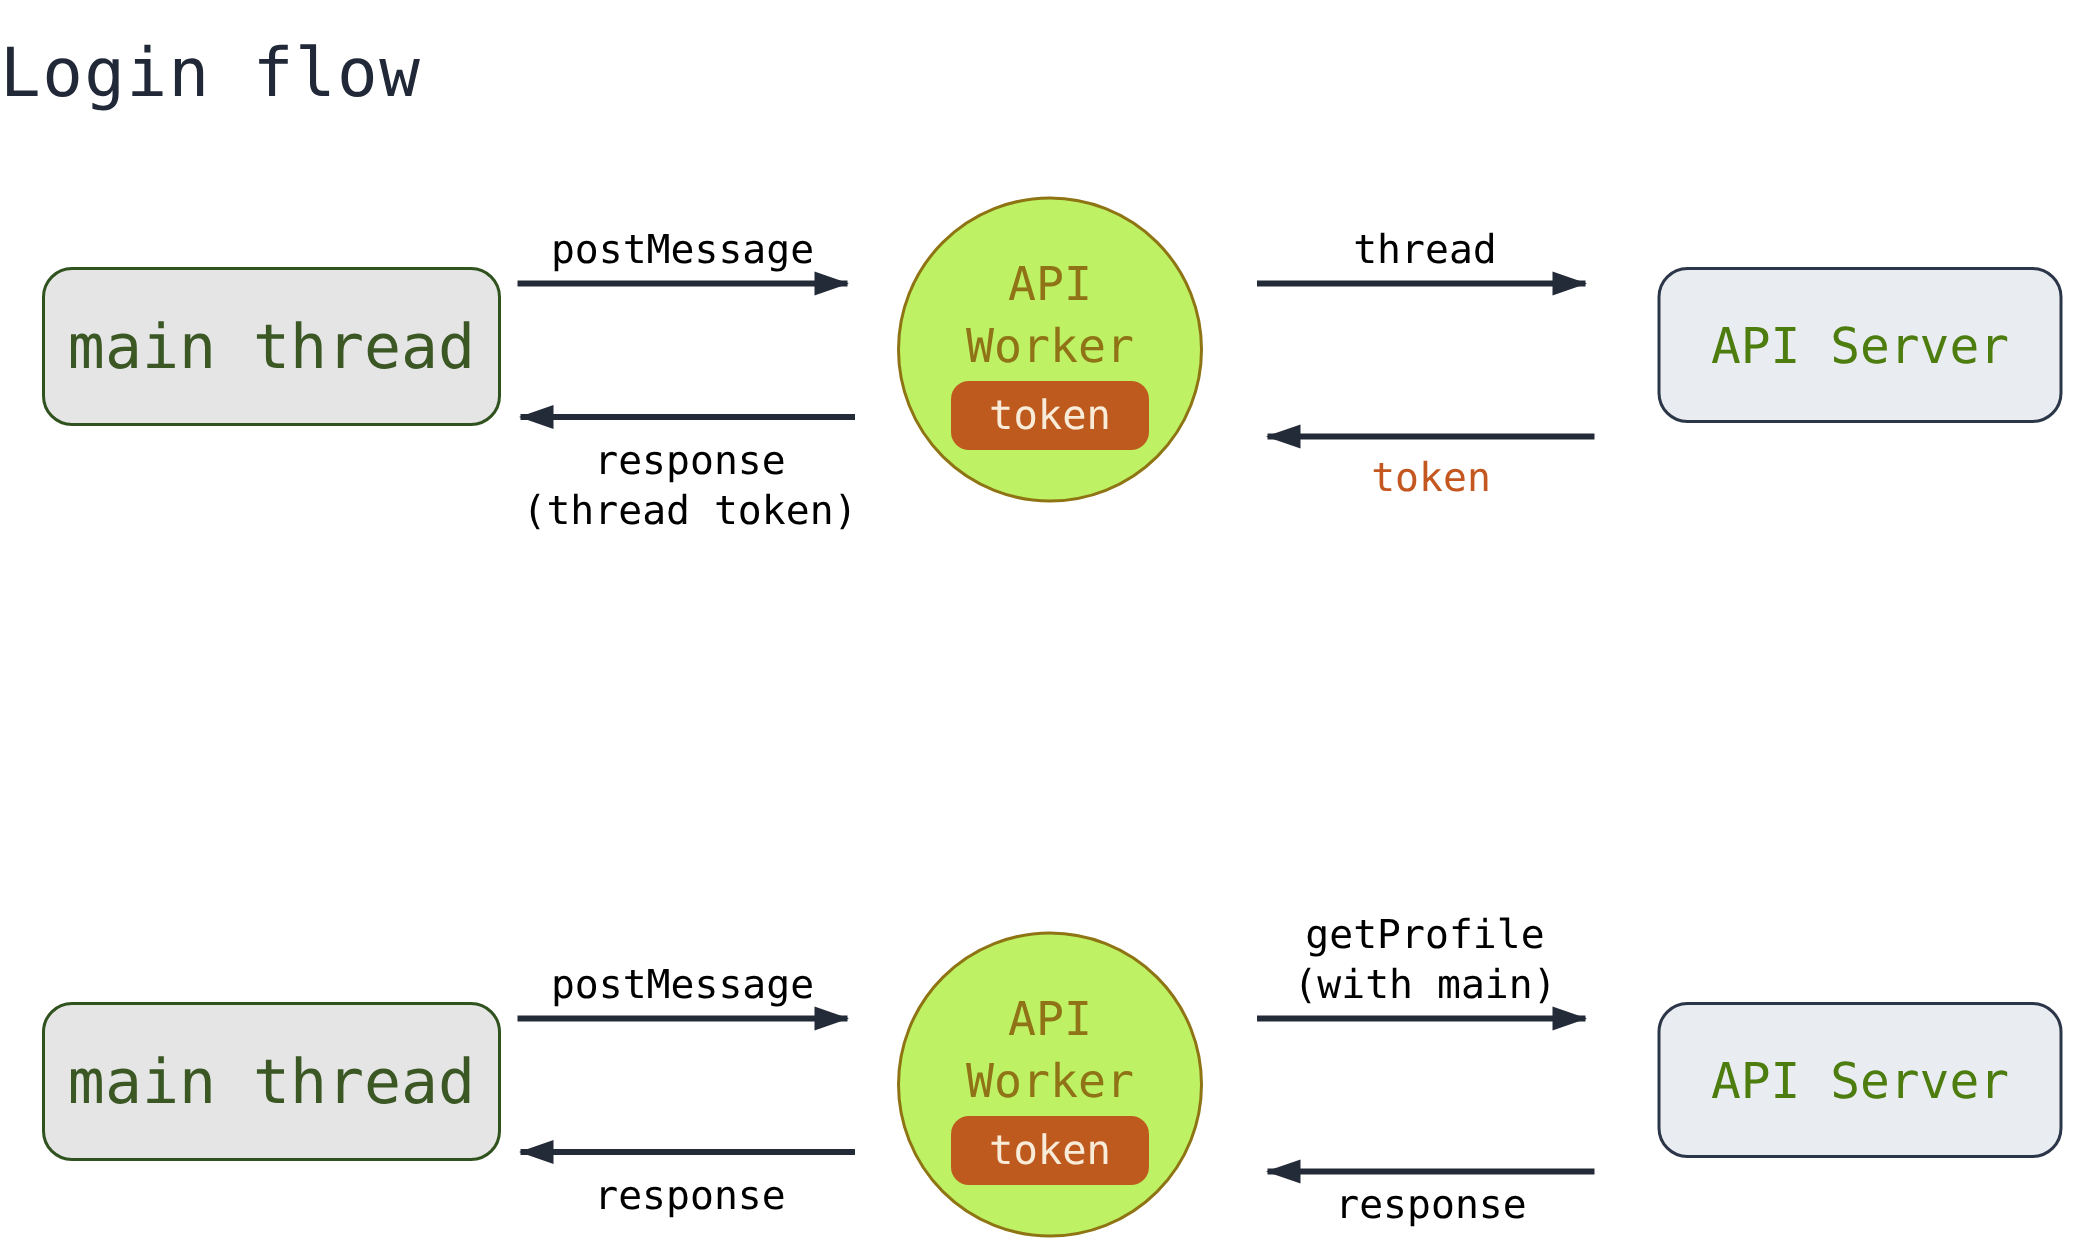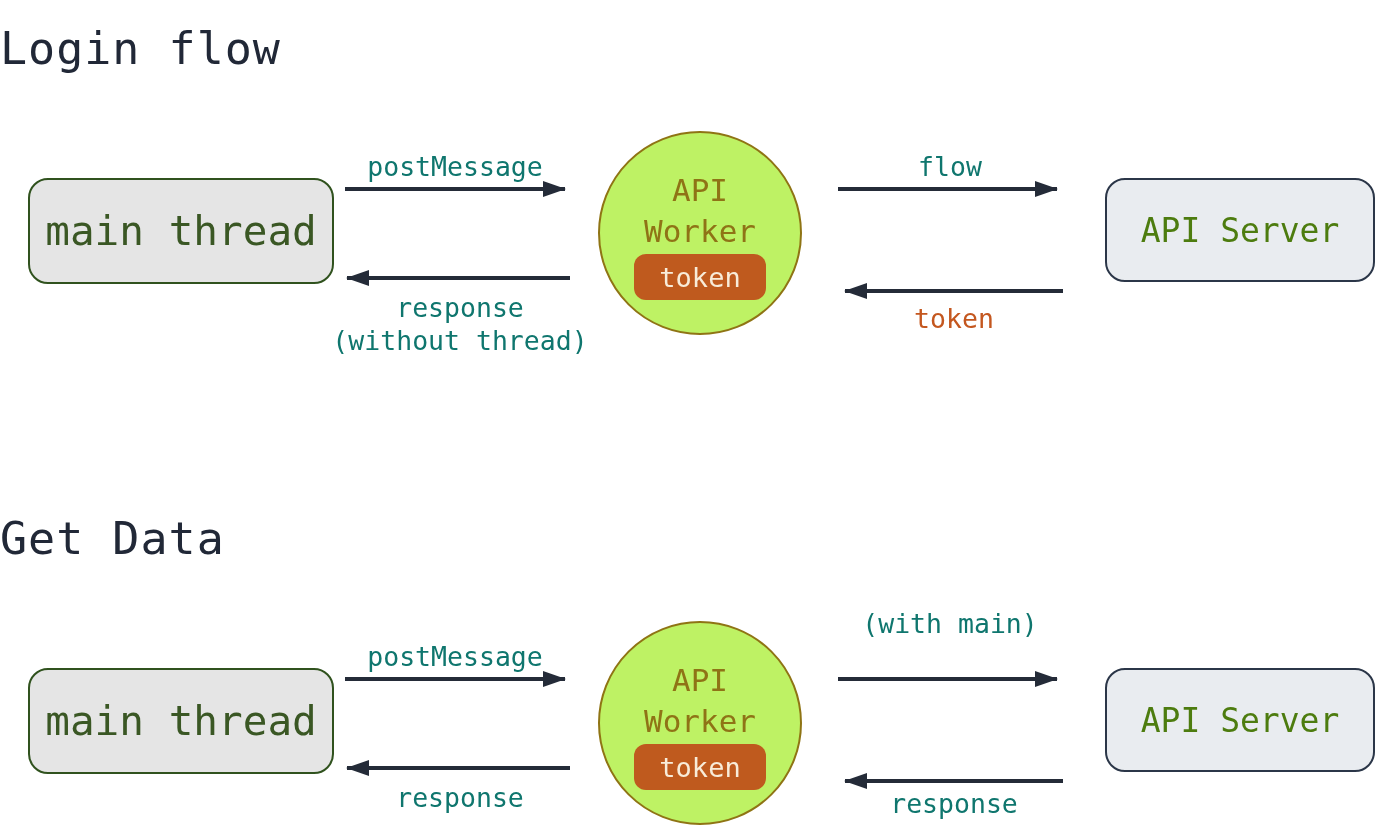--- a/index.html
+++ b/index.html
@@ -58,21 +58,21 @@
   .arrow.dir-right::after { right: -1px; border-left: 23px solid #242b38; }
   .arrow.dir-left::after  { left: -1px;  border-right: 23px solid #242b38; }
 
   .a-to-worker   { left: 345px; top: 187px; width: 220px; }
   .a-from-worker { left: 347px; top: 276px; width: 223px; }
   .a-to-server   { left: 838px; top: 187px; width: 219px; }
   .a-from-server { left: 845px; top: 289px; width: 218px; }
 
   .msg-label {
     position: absolute; text-align: center;
-    font-size: 26.5px; line-height: 33px; color: #0f766e; white-space: nowrap;
+    font-size: 26.5px; line-height: 33px; color: #000000; white-space: nowrap;
   }
   .lbl-to-worker   { left: 345px; top: 150px; width: 220px; }
   .lbl-from-worker { left: 295px; top: 291px; width: 330px; }
   .lbl-to-server   { left: 810px; top: 150px; width: 280px; }
   .lbl-to-server.two-line { top: 117px; }
   .lbl-from-server { left: 845px; top: 302px; width: 218px; }
   #flow-getdata .lbl-from-server { top: 297px; }
   .orange { color: #c4571f; }
 </style>
 </head>
@@ -96,32 +96,31 @@
     <div class="node node-server">
       <span>API Server</span>
     </div>
 
     <div class="arrow dir-right a-to-worker"></div>
     <div class="msg-label lbl-to-worker">postMessage</div>
 
     <div class="arrow dir-left a-from-worker"></div>
     <div class="msg-label lbl-from-worker">
       <span style="display:block">response</span>
-      <span style="display:block">(without thread)</span>
+      <span style="display:block">(thread token)</span>
     </div>
 
     <div class="arrow dir-right a-to-server"></div>
-    <div class="msg-label lbl-to-server">flow</div>
+    <div class="msg-label lbl-to-server">thread</div>
 
     <div class="arrow dir-left a-from-server"></div>
     <div class="msg-label lbl-from-server orange">token</div>
   </section>
 
   <section class="flow" id="flow-getdata">
-    <div class="flow-title">Get Data</div>
 
     <div class="node node-main">
       <span>main thread</span>
     </div>
 
     <div class="node node-worker">
       <span>API</span>
       <span>Worker</span>
       <span class="badge">token</span>
     </div>
@@ -131,20 +130,21 @@
     </div>
 
     <div class="arrow dir-right a-to-worker"></div>
     <div class="msg-label lbl-to-worker">postMessage</div>
 
     <div class="arrow dir-left a-from-worker"></div>
     <div class="msg-label lbl-from-worker">response</div>
 
     <div class="arrow dir-right a-to-server"></div>
     <div class="msg-label lbl-to-server two-line">
+      <span style="display:block">getProfile</span>
       <span style="display:block">(with main)</span>
     </div>
 
     <div class="arrow dir-left a-from-server"></div>
     <div class="msg-label lbl-from-server">response</div>
   </section>
 
 </div>
 
 </body></html>

